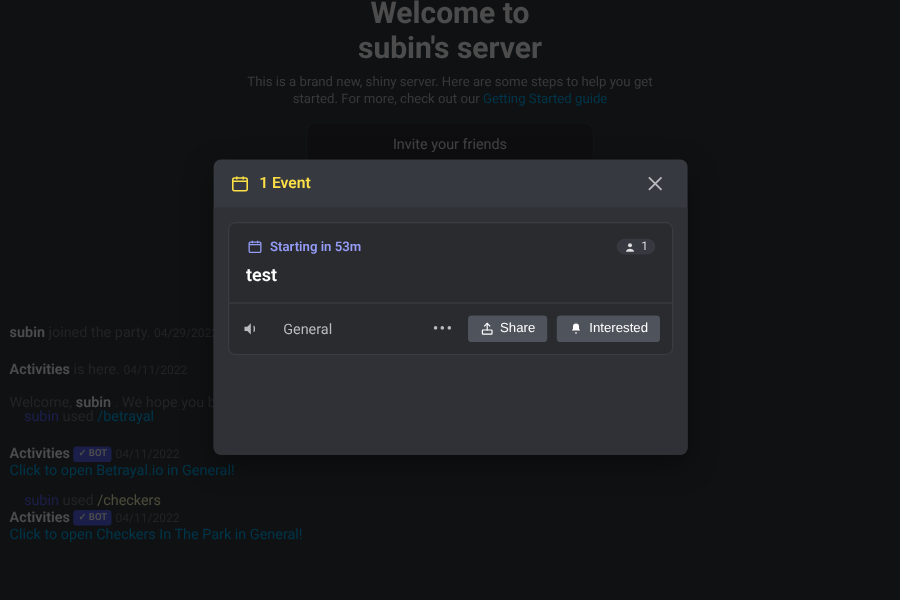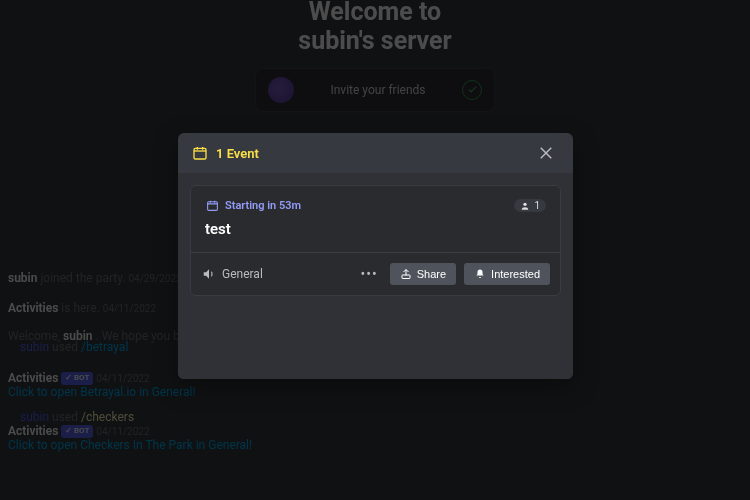--- a/index.html
+++ b/index.html
@@ -29,21 +29,21 @@
   }
   .welcome-sub {
     font-size: 11px; color: #b9bbbe; margin-top: 6px;
     max-width: 340px; margin-left:auto; margin-right:auto;
     line-height: 1.3;
   }
   .welcome-sub a { color: #00aff4; text-decoration: none; }
   .invite-card {
     margin: 12px auto 0; width: 240px; height: 44px;
     background: #2f3136; border: 1px solid #40444b; border-radius: 8px;
-    display: flex; align-items: center; padding: 0 12px; gap: 10px;
+    display: flex; align-items: center; padding: 0 12px; gap: 10px; flex-direction: column;
   }
   .invite-avatar {
     width: 26px; height: 26px; border-radius: 50%;
     background: radial-gradient(circle at 40% 40%, #7e61c8, #5a3ea6);
   }
   .invite-text { flex: 1; color: #dcddde; font-size: 12px; }
   .invite-check {
     width: 20px; height: 20px; border-radius: 50%;
     border: 1.5px solid #3ba55c;
     display: flex; align-items: center; justify-content: center;
@@ -118,41 +118,45 @@
     color: #dcddde; font-size: 10px;
   }
   .interested-count svg { display:block; }
   .event-title { color:#fff; font-size: 15px; font-weight: 600; margin-top: 8px; }
 
   .event-bottom {
     border-top: 1px solid #3c3e44;
     padding: 9px 10px;
     display: flex; align-items: center; gap: 8px;
   }
-  .channel-info { flex:1; display:flex; align-items:center; gap:6px; color:#b9bbbe; font-size:12px; }
+  .channel-info { flex:1; display:flex; align-items:center; gap:20px; color:#b9bbbe; font-size:12px; }
   .speaker-icon {
     width:15px; height:15px; display:inline-flex; align-items:center; justify-content:center; color:#b9bbbe;
   }
   .more-btn { color:#b9bbbe; padding:4px 4px; cursor:pointer; font-size:14px; letter-spacing:1px; }
   .action-btn {
     background:#4f545c; color:#fff; border:none; border-radius:3px;
     padding: 5px 10px; font-size:11px; font-weight:500;
     display:inline-flex; align-items:center; gap:5px; cursor:pointer;
   }
   .action-btn svg { display:block; }
 </style>
 </head>
 <body>
 
 <div class="bg">
 
   <div class="welcome-block">
     <div class="welcome-title">
       <span>Welcome to</span><br>
       <span>subin's server</span>
+    </div>
+    <div class="welcome-sub">
+      <span>This is a brand new, shiny server. Here are some steps to help you get started. For more, check out our </span>
+      <a>Getting Started guide</a>
     </div>
     <div class="invite-card">
       <div class="invite-avatar"></div>
       <div class="invite-text">Invite your friends</div>
       <div class="invite-check">
         <svg width="11" height="11" viewBox="0 0 24 24" fill="none" stroke="currentColor" stroke-width="3">
             <polyline points="20 6 9 17 4 12"></polyline>
           </svg>
       </div>
     </div>

